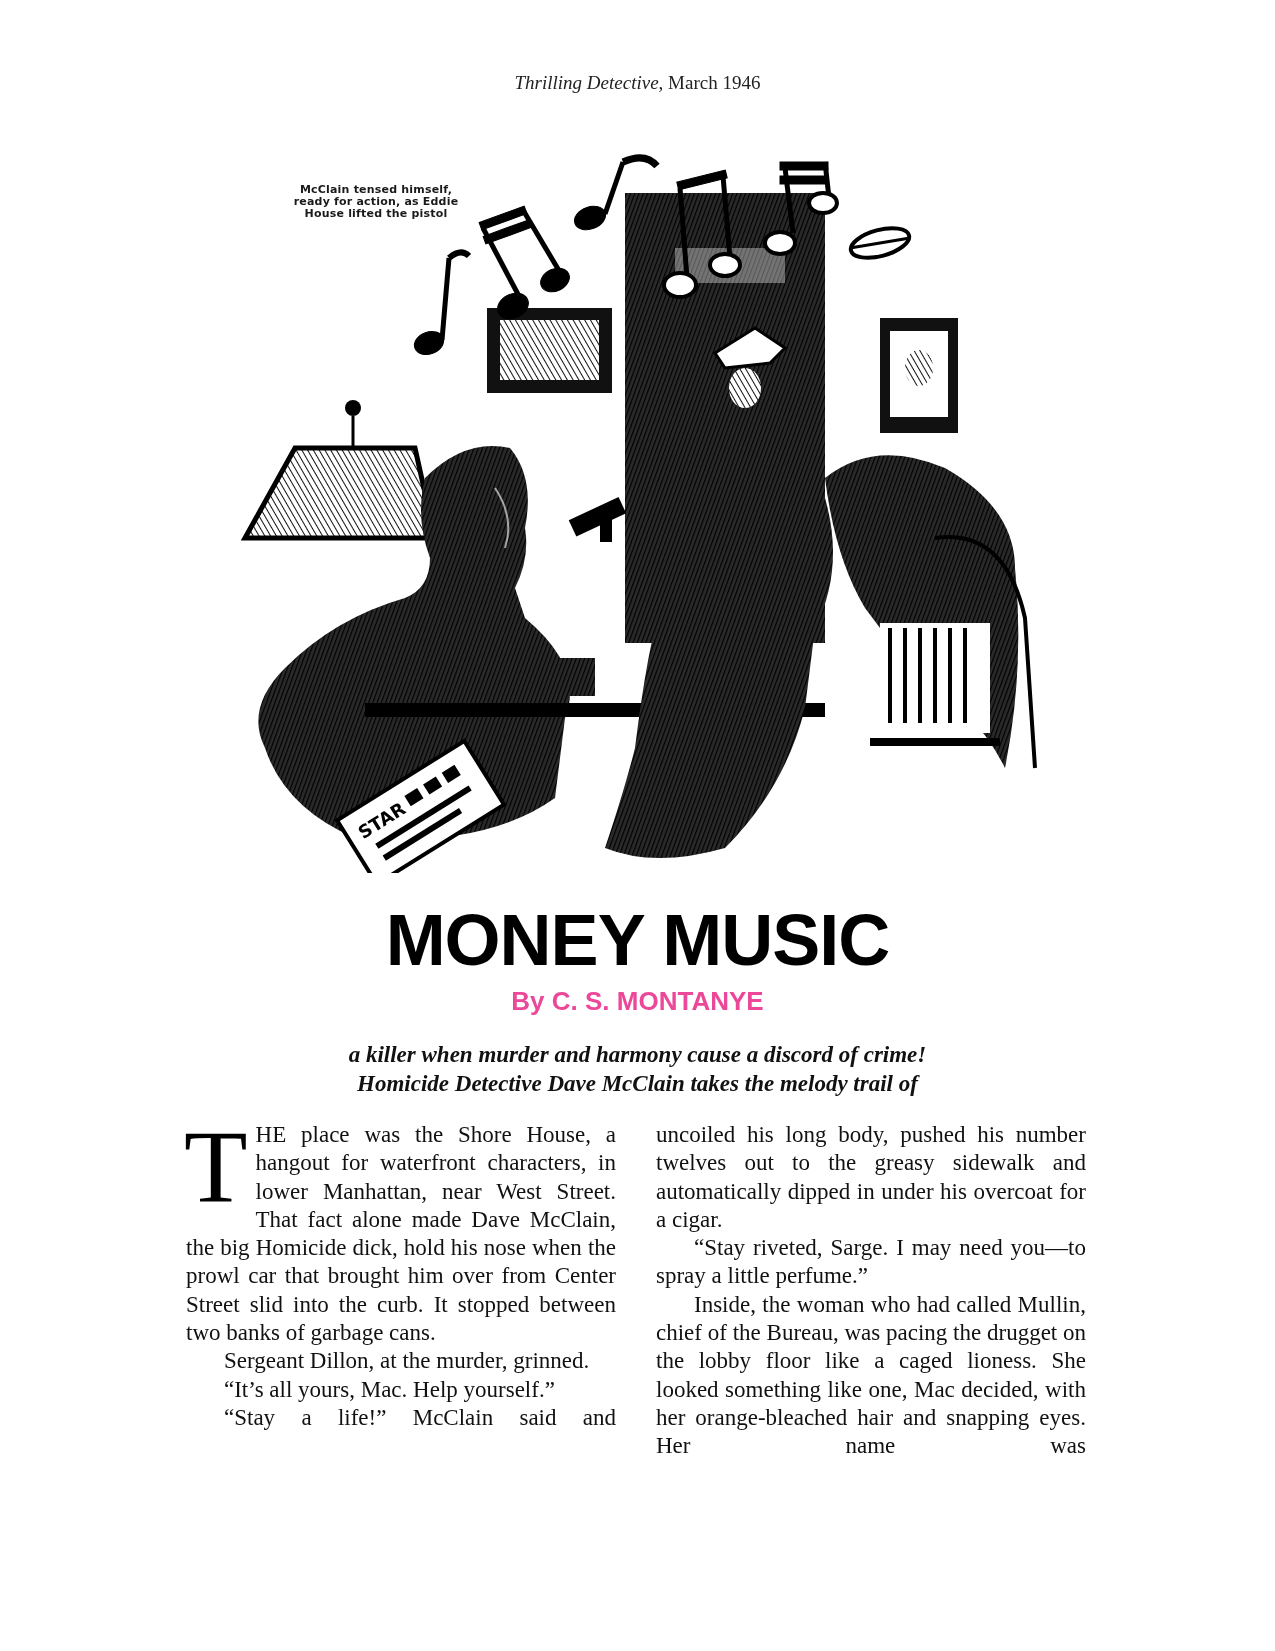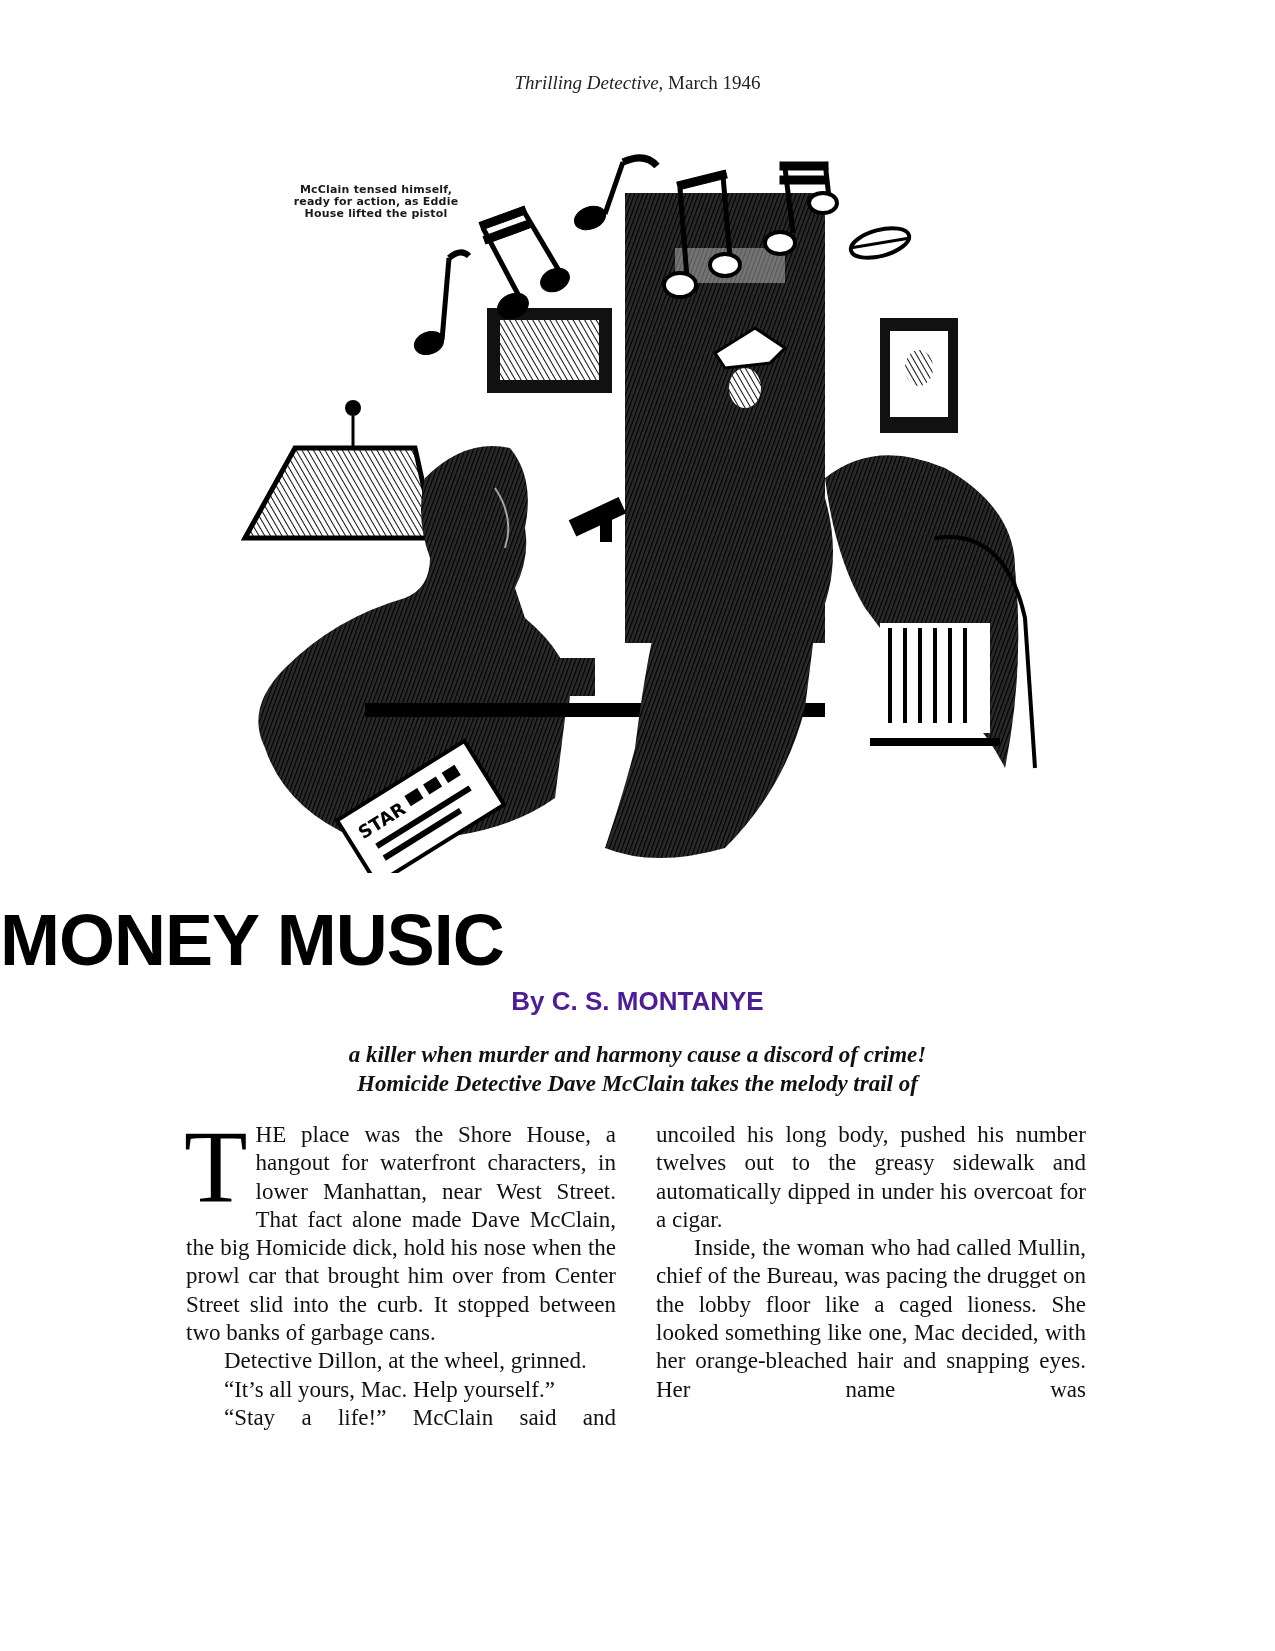--- a/index.html
+++ b/index.html
@@ -16,27 +16,27 @@
     position: absolute; left: 225px; top: 148px; width: 820px; height: 725px;
   }
   .illustration svg { width: 100%; height: 100%; display: block; }
   .caption {
     position: absolute; left: 276px; top: 184px; width: 200px; text-align: center;
     font-family: "DejaVu Sans", sans-serif; font-weight: bold; font-size: 11px; line-height: 12px;
     color: #1a1a1a; letter-spacing: 0.2px;
   }
 
   .title {
-    position: absolute; top: 902px; left: 0; width: 1275px; text-align: left;
+    position: absolute; top: 902px; left: 0; width: 1275px; text-align: center;
     font-family: "Liberation Sans", sans-serif; font-weight: bold; font-size: 72px; line-height: 76px;
     letter-spacing: -1px; color: #000;
   }
   .byline {
     position: absolute; top: 986px; left: 0; width: 1275px; text-align: center;
-    font-family: "Liberation Sans", sans-serif; font-weight: bold; font-size: 26px; line-height: 30px; color: #4c1d95;
+    font-family: "Liberation Sans", sans-serif; font-weight: bold; font-size: 26px; line-height: 30px; color: #ec4899;
   }
   .deck {
     position: absolute; top: 1040px; left: 0; width: 1275px; text-align: center;
     font-family: "Liberation Serif", serif; font-weight: bold; font-style: italic;
     font-size: 23px; line-height: 29px; color: #111;
   }
 
   .column {
     position: absolute; top: 1121px; width: 430px;
     font-family: "Liberation Serif", serif; font-size: 23px; line-height: 28.3px; color: #111;
@@ -181,23 +181,24 @@
 
   <h1 class="title" style="margin:0;">MONEY MUSIC</h1>
   <div class="byline">By C. S. MONTANYE</div>
   <div class="deck">
     <div>a killer when murder and harmony cause a discord of crime!</div>
     <div>Homicide Detective Dave McClain takes the melody trail of</div>
   </div>
 
   <div class="column col-left">
     <p class="noindent"><span class="dropcap">T</span><span>HE place was the Shore House, a hangout for waterfront characters, in lower Manhattan, near West Street. That fact alone made Dave McClain, the big Homicide dick, hold his nose when the prowl car that brought him over from Center Street slid into the curb. It stopped between two banks of garbage cans.</span></p>
-    <p>Detective Dillon, at the wheel, grinned.</p>
+    <p>Sergeant Dillon, at the murder, grinned.</p>
     <p>“It’s all yours, Mac. Help yourself.”</p>
     <p class="last-line-justify">“Stay a life!” McClain said and</p>
   </div>
 
   <div class="column col-right">
     <p class="noindent">uncoiled his long body, pushed his number twelves out to the greasy sidewalk and automatically dipped in under his overcoat for a cigar.</p>
+    <p>“Stay riveted, Sarge. I may need you—to spray a little perfume.”</p>
     <p class="last-line-justify">Inside, the woman who had called Mullin, chief of the Bureau, was pacing the drugget on the lobby floor like a caged lioness. She looked something like one, Mac decided, with her orange-bleached hair and snapping eyes. Her name was</p>
   </div>
 
 </div>
 
 </body></html>

